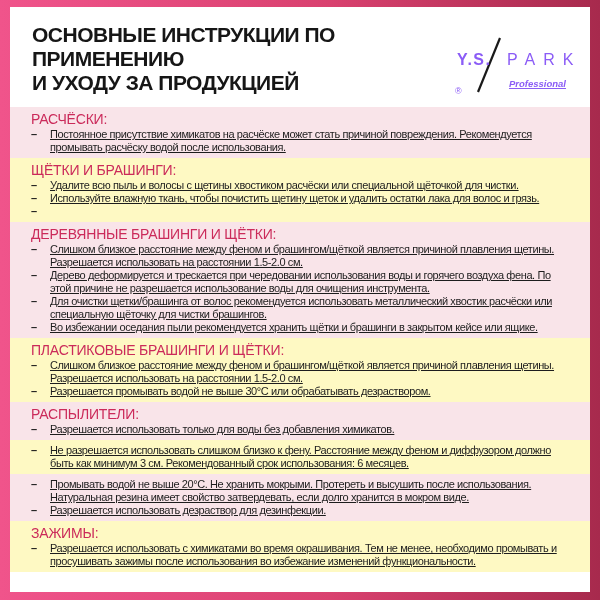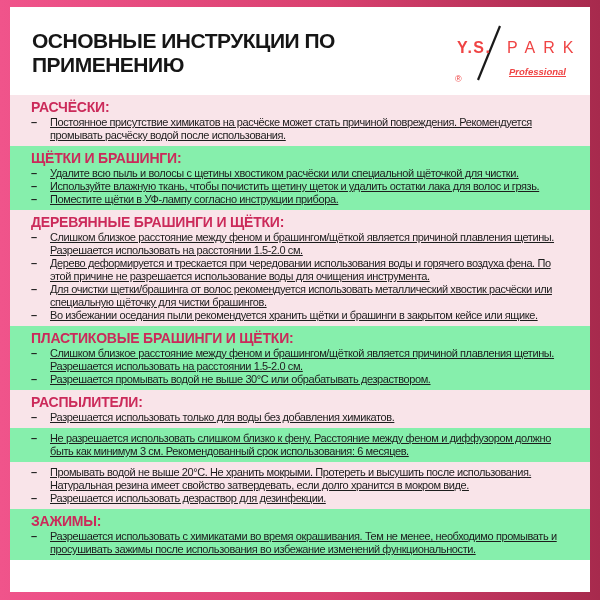--- a/index.html
+++ b/index.html
@@ -16,44 +16,44 @@
     width: 100%; height: 100%;
     background: #ffffff;
     overflow: hidden;
     display: flex; flex-direction: column;
   }
 
   
   .header {
     background: #ffffff;
     padding: 16px 22px 12px 22px;
-    display: flex; justify-content: space-between; align-items: center;
+    display: flex; justify-content: space-between; align-items: flex-end;
     flex-shrink: 0;
   }
   .page-title {
     font-size: 21px; font-weight: 800; color: #161616;
     line-height: 24px; letter-spacing: -0.5px;
   }
 
   .logo {
     position: relative; width: 132px; height: 58px; flex-shrink: 0; margin-top: 2px;
-    color: #ef4444;
+    color: #8b5cf6;
   }
   .logo .slash-svg { position: absolute; left: 0; top: 0; }
   .logo .ys   { position: absolute; left: 21px; top: 14px; font-size: 16px; font-weight: 800; letter-spacing: 1.5px; }
   .logo .park { position: absolute; left: 71px; top: 14px; font-size: 16px; font-weight: 400; letter-spacing: 8px; }
   .logo .professional { position: absolute; right: 2px; top: 41px; font-size: 9.5px; font-weight: 700; font-style: italic; text-decoration: underline; }
   .logo .registered   { position: absolute; left: 19px; top: 49px; font-size: 9px; }
 
   
   .sections { flex: 1; display: flex; flex-direction: column; background: #ffffff; }
-  .section { padding: 4px 16px 4px 21px; background: #86efac; }
+  .section { padding: 4px 16px 4px 21px; background: #fef9c3; }
   .section.pink { background: #f9e4e9; }
   .section-title {
-    font-size: 14px; font-weight: 700; color: #cb2a5a;
+    font-size: 14px; font-weight: 400; color: #cb2a5a;
     line-height: 16px; letter-spacing: -0.2px; margin-bottom: 1px;
   }
   .bullet { display: flex; align-items: flex-start; }
   .bullet .dash {
     width: 13px; margin-right: 6px; flex-shrink: 0;
     font-size: 11px; line-height: 13px; color: #1d1d1d; font-weight: 700;
   }
   .bullet .bullet-text {
     font-size: 11px; line-height: 13px; color: #1d1d1d;
     letter-spacing: -0.4px;
@@ -62,20 +62,21 @@
 </style>
 </head>
 <body>
 
 <div class="page">
   <div class="inner">
 
     <div class="header">
       <h1 class="page-title">
         <span>ОСНОВНЫЕ ИНСТРУКЦИИ ПО ПРИМЕНЕНИЮ</span><br>
+        <span>И УХОДУ ЗА ПРОДУКЦИЕЙ</span>
       </h1>
 
       <div class="logo">
         <svg class="slash-svg" width="132" height="58" viewBox="0 0 132 58">
           <line x1="64" y1="1" x2="42" y2="55" stroke="#1a1a1a" stroke-width="2.2"></line>
         </svg>
         <span class="ys">Y.S.</span>
         <span class="park">PARK</span>
         <span class="professional">Professional</span>
         <span class="registered">®</span>
@@ -101,21 +102,20 @@
     <span class="bullet-text">Удалите всю пыль и волосы с щетины хвостиком расчёски или специальной щёточкой для чистки.</span>
   </div>
 
   <div class="bullet">
     <span class="dash">–</span>
     <span class="bullet-text">Используйте влажную ткань, чтобы почистить щетину щеток и удалить остатки лака для волос и грязь.</span>
   </div>
 
   <div class="bullet">
     <span class="dash">–</span>
-    <span class="bullet-text">Поместите щётки в УФ-лампу согласно инструкции прибора.</span>
   </div>
 </div>
   </section>
 
   <section class="section pink">
     <h2 class="section-title">ДЕРЕВЯННЫЕ БРАШИНГИ И ЩЁТКИ:</h2>
     <div class="bullets">
   <div class="bullet">
     <span class="dash">–</span>
     <span class="bullet-text">Слишком близкое расстояние между феном и брашингом/щёткой является причиной плавления щетины. Разрешается использовать на расстоянии 1.5-2.0 см.</span>

